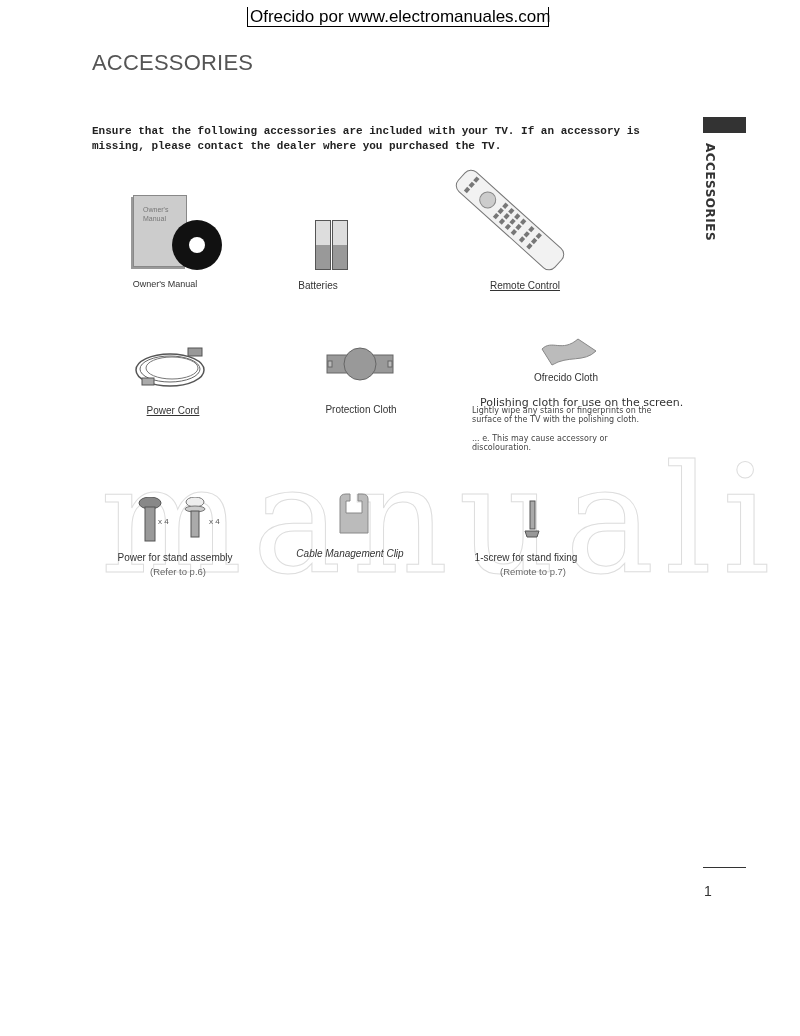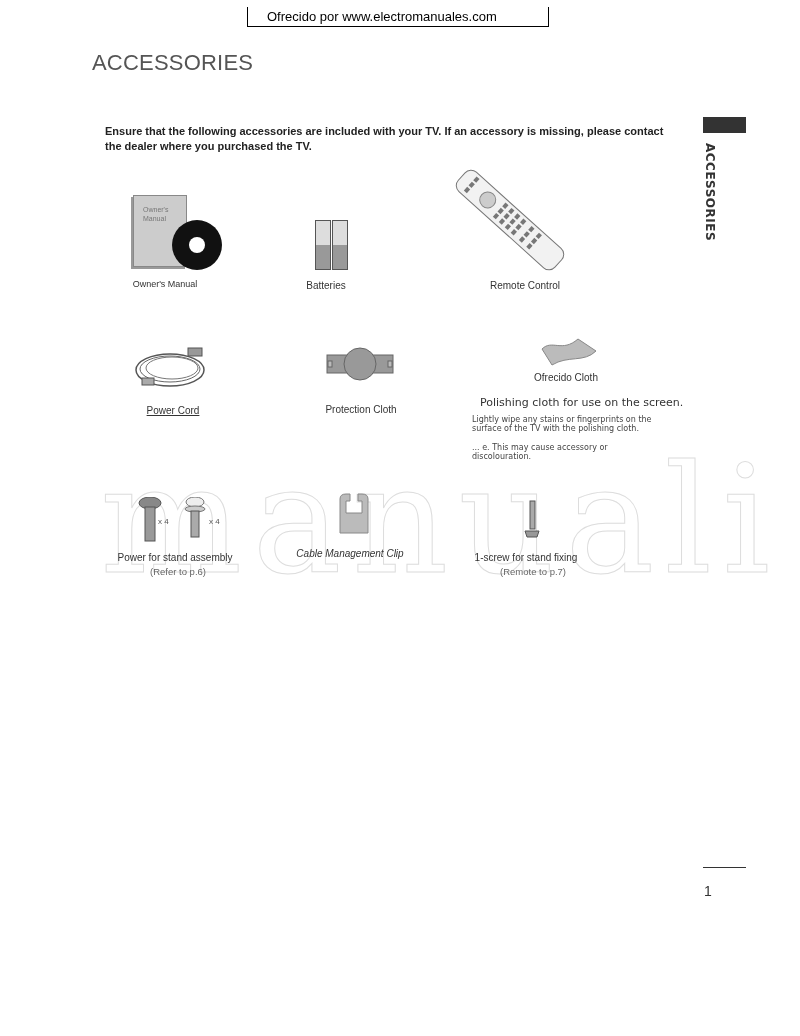--- a/index.html
+++ b/index.html
@@ -4,36 +4,36 @@
   <style>
     html, body { margin: 0; padding: 0; }
     body {
       width: 800px; height: 1036px; position: relative; overflow: hidden;
       background: #ffffff; font-family: "Liberation Sans", sans-serif; color: #222;
     }
     .abs { position: absolute; }
     .promo {
       left: 247px; top: 7px; width: 302px; height: 20px;
       border-left: 1px solid #000; border-right: 1px solid #000; border-bottom: 1px solid #000;
-      font-size: 13px; line-height: 20px; color: #000; padding-left: 19px; box-sizing: border-box;
+      font-size: 17px; line-height: 20px; color: #000; padding-left: 2px; box-sizing: border-box;
       white-space: nowrap;
     }
     .page-title { left: 92px; top: 50px; font-size: 22px; color: #555; letter-spacing: 0.2px; }
     .intro {
-      left: 105px; top: 124px; width: 570px; font-size: 11px; line-height: 15px;
-      font-weight: bold; color: #222; font-family: Liberation Sans, sans-serif;
+      left: 92px; top: 124px; width: 570px; font-size: 11px; line-height: 15px;
+      font-weight: bold; color: #222; font-family: Liberation Mono, monospace;
     }
     .side-tab { left: 703px; top: 117px; width: 43px; height: 16px; background: #333; }
     .side-label {
       left: 703px; top: 143px; writing-mode: vertical-rl; font-size: 12px; font-weight: bold;
       color: #333; letter-spacing: 0.5px; font-family: "DejaVu Sans", sans-serif;
     }
     .caption { font-size: 10px; color: #333; text-align: center; white-space: nowrap; }
     .sub { font-size: 9.5px; color: #666; text-align: center; white-space: nowrap; }
-    .note { font-size: 8px; color: #444; line-height: 9px; font-family: "DejaVu Sans", sans-serif; margin-top: 9px; }
+    .note { font-size: 8px; color: #444; line-height: 9px; font-family: "DejaVu Sans", sans-serif; }
     .watermark {
       left: 100px; top: 455px; font-family: "DejaVu Serif", serif; font-size: 150px;
       line-height: 130px; color: transparent; -webkit-text-stroke: 1px #ddd; letter-spacing: 10px;
       pointer-events: none;
     }
     .footer-rule { left: 703px; top: 867px; width: 43px; height: 1px; background: #333; }
     .page-num { left: 704px; top: 883px; font-size: 14px; color: #333; }
   </style>
 </head>
 <body>
@@ -52,21 +52,21 @@
   <div style="position:absolute;left:12px;top:10px;font-size:7px;color:#777;line-height:9px;width:40px;">Owner's Manual</div>
   <div style="position:absolute;left:41px;top:25px;width:50px;height:50px;border-radius:50%;background:#111;"></div>
   <div style="position:absolute;left:58px;top:42px;width:16px;height:16px;border-radius:50%;background:#fff;"></div>
 </div>
 <div class="abs caption" style="left:115px;top:279px;width:100px;font-size:9px;">Owner's Manual</div>
 
 <div class="abs" style="left:314px;top:218px;width:34px;height:52px;">
   <div style="position:absolute;left:1px;top:2px;width:14px;height:48px;border:1px solid #555;background:linear-gradient(#ddd 0 50%,#999 50% 100%);"></div>
   <div style="position:absolute;left:18px;top:2px;width:14px;height:48px;border:1px solid #555;background:linear-gradient(#ddd 0 50%,#999 50% 100%);"></div>
 </div>
-<div class="abs caption" style="left:276px;top:280px;width:100px;">Batteries</div>
+<div class="abs caption" style="left:268px;top:280px;width:100px;">Batteries</div>
 
 <svg class="abs" style="left:455px;top:160px;" width="110" height="120">
   <g transform="rotate(-48 55 60)">
     <rect x="42" y="-5" width="26" height="130" rx="8" fill="#f2f2f2" stroke="#777"></rect>
     <circle cx="55" cy="30" r="8" fill="#ccc" stroke="#888"></circle>
     <g fill="#777">
       <rect x="46" y="6" width="5" height="4"></rect>
         <rect x="53" y="6" width="5" height="4"></rect>
         <rect x="60" y="6" width="5" height="4"></rect>
       <rect x="46" y="45" width="5" height="4"></rect>
@@ -83,21 +83,21 @@
         <rect x="60" y="69" width="5" height="4"></rect>
       <rect x="46" y="80" width="5" height="4"></rect>
         <rect x="53" y="80" width="5" height="4"></rect>
         <rect x="60" y="80" width="5" height="4"></rect>
       <rect x="46" y="90" width="5" height="4"></rect>
         <rect x="53" y="90" width="5" height="4"></rect>
         <rect x="60" y="90" width="5" height="4"></rect>
     </g>
   </g>
 </svg>
-<div class="abs caption" style="left:475px;top:280px;width:100px;">Remote Control</div>
+<div class="abs caption" style="left:475px;top:280px;width:100px;text-decoration:underline;">Remote Control</div>
 
 <svg class="abs" style="left:132px;top:344px;" width="80" height="48">
   <ellipse cx="38" cy="26" rx="34" ry="16" fill="none" stroke="#555" stroke-width="1.5"></ellipse>
   <ellipse cx="38" cy="25" rx="30" ry="13" fill="none" stroke="#666" stroke-width="1"></ellipse>
   <ellipse cx="40" cy="24" rx="26" ry="11" fill="none" stroke="#777" stroke-width="1"></ellipse>
   <rect x="56" y="4" width="14" height="8" fill="#999" stroke="#555"></rect>
   <rect x="10" y="34" width="12" height="7" fill="#aaa" stroke="#555"></rect>
 </svg>
 <div class="abs caption" style="left:123px;top:405px;width:100px;text-decoration:underline;">Power Cord</div>
 

